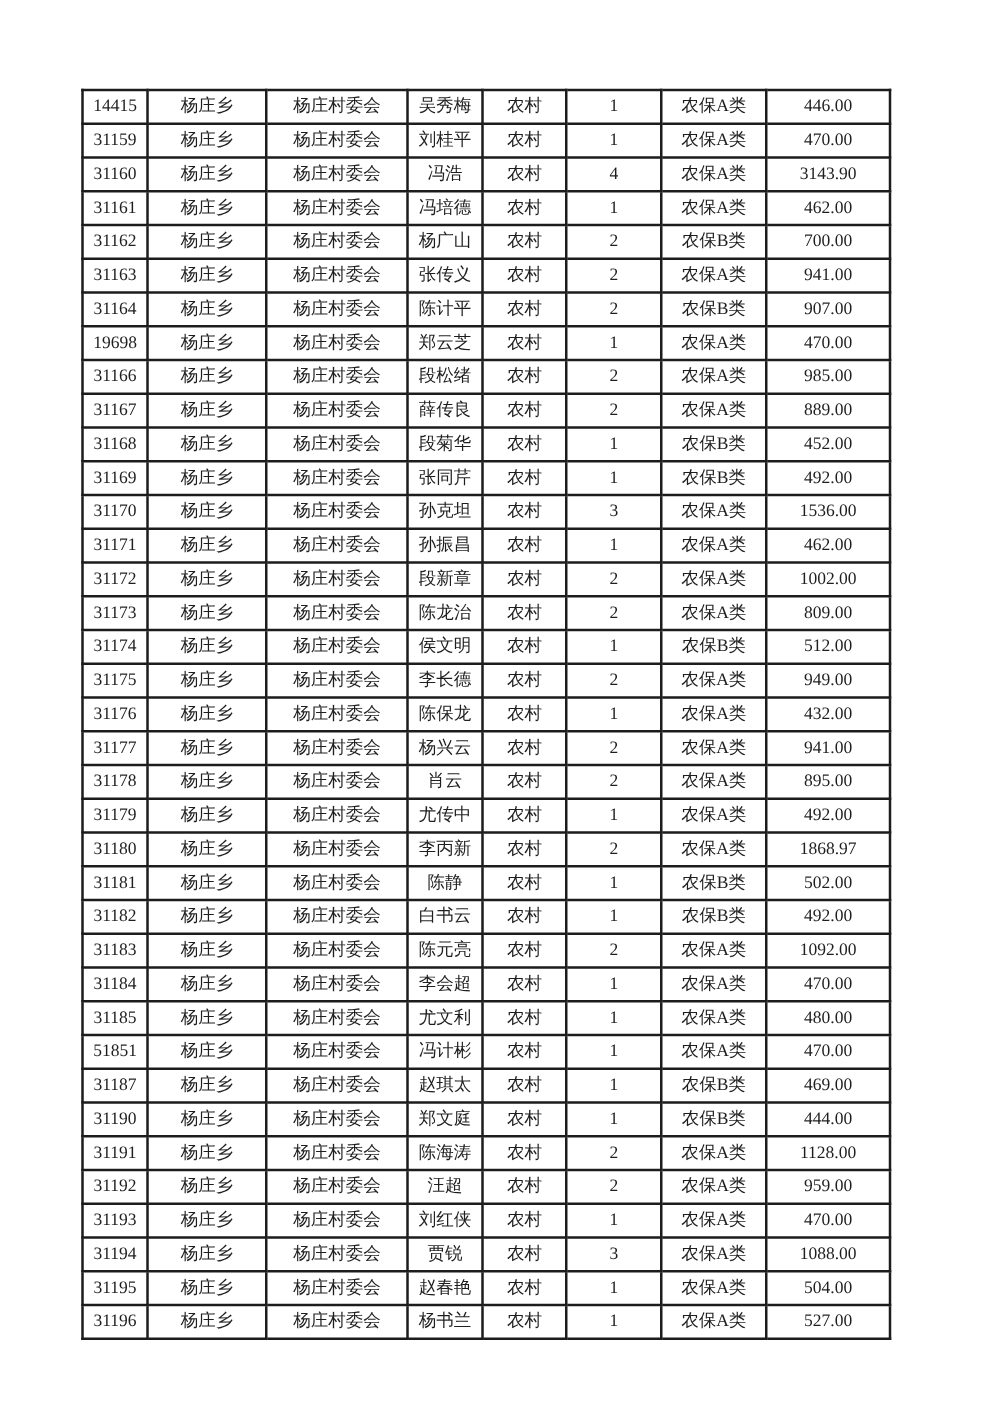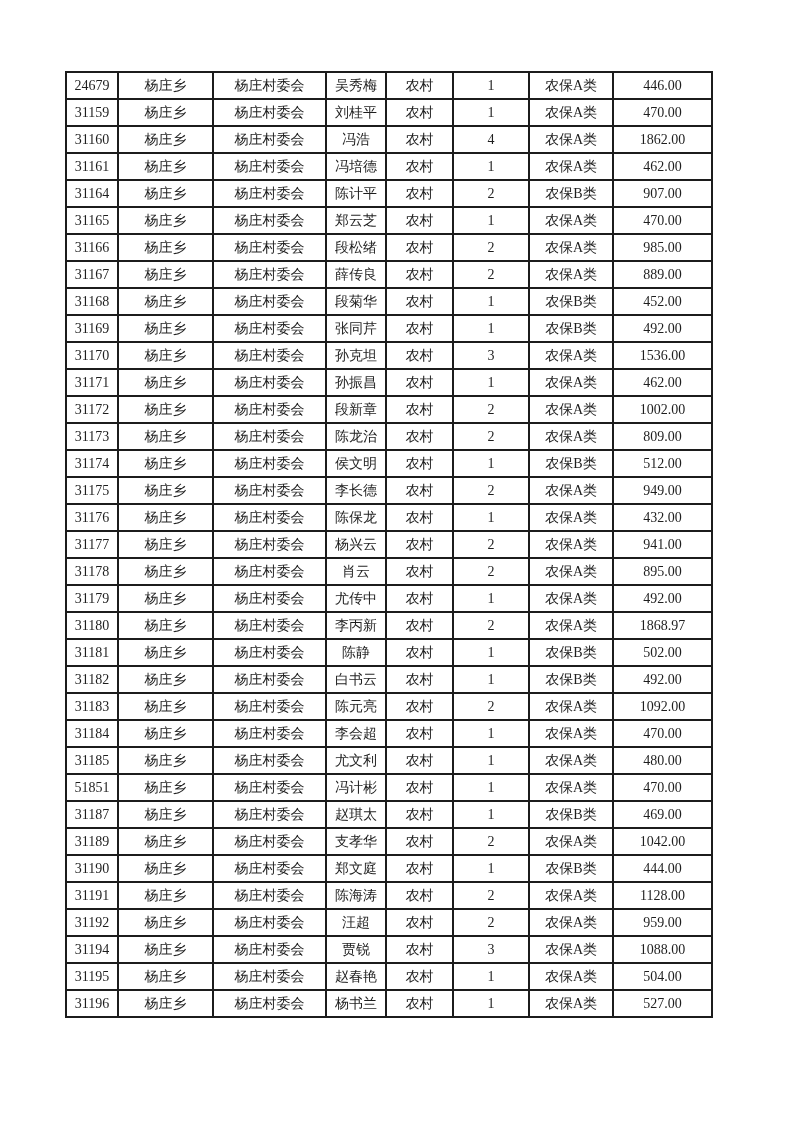--- a/index.html
+++ b/index.html
@@ -59,21 +59,21 @@
       <col class="c-town">
       <col class="c-vill">
       <col class="c-name">
       <col class="c-area">
       <col class="c-count">
       <col class="c-class">
       <col class="c-amount">
     </colgroup>
     <tbody>
         <tr>
-          <td>24679</td>
+          <td>14415</td>
           <td>杨庄乡</td>
           <td>杨庄村委会</td>
           <td>吴秀梅</td>
           <td>农村</td>
           <td>1</td>
           <td>农保A类</td>
           <td>446.00</td>
         </tr>
         <tr>
           <td>31159</td>
@@ -86,44 +86,64 @@
           <td>470.00</td>
         </tr>
         <tr>
           <td>31160</td>
           <td>杨庄乡</td>
           <td>杨庄村委会</td>
           <td>冯浩</td>
           <td>农村</td>
           <td>4</td>
           <td>农保A类</td>
-          <td>1862.00</td>
+          <td>3143.90</td>
         </tr>
         <tr>
           <td>31161</td>
           <td>杨庄乡</td>
           <td>杨庄村委会</td>
           <td>冯培德</td>
           <td>农村</td>
           <td>1</td>
           <td>农保A类</td>
           <td>462.00</td>
         </tr>
         <tr>
+          <td>31162</td>
+          <td>杨庄乡</td>
+          <td>杨庄村委会</td>
+          <td>杨广山</td>
+          <td>农村</td>
+          <td>2</td>
+          <td>农保B类</td>
+          <td>700.00</td>
+        </tr>
+        <tr>
+          <td>31163</td>
+          <td>杨庄乡</td>
+          <td>杨庄村委会</td>
+          <td>张传义</td>
+          <td>农村</td>
+          <td>2</td>
+          <td>农保A类</td>
+          <td>941.00</td>
+        </tr>
+        <tr>
           <td>31164</td>
           <td>杨庄乡</td>
           <td>杨庄村委会</td>
           <td>陈计平</td>
           <td>农村</td>
           <td>2</td>
           <td>农保B类</td>
           <td>907.00</td>
         </tr>
         <tr>
-          <td>31165</td>
+          <td>19698</td>
           <td>杨庄乡</td>
           <td>杨庄村委会</td>
           <td>郑云芝</td>
           <td>农村</td>
           <td>1</td>
           <td>农保A类</td>
           <td>470.00</td>
         </tr>
         <tr>
           <td>31166</td>
@@ -339,30 +359,20 @@
           <td>31187</td>
           <td>杨庄乡</td>
           <td>杨庄村委会</td>
           <td>赵琪太</td>
           <td>农村</td>
           <td>1</td>
           <td>农保B类</td>
           <td>469.00</td>
         </tr>
         <tr>
-          <td>31189</td>
-          <td>杨庄乡</td>
-          <td>杨庄村委会</td>
-          <td>支孝华</td>
-          <td>农村</td>
-          <td>2</td>
-          <td>农保A类</td>
-          <td>1042.00</td>
-        </tr>
-        <tr>
           <td>31190</td>
           <td>杨庄乡</td>
           <td>杨庄村委会</td>
           <td>郑文庭</td>
           <td>农村</td>
           <td>1</td>
           <td>农保B类</td>
           <td>444.00</td>
         </tr>
         <tr>
@@ -377,20 +387,30 @@
         </tr>
         <tr>
           <td>31192</td>
           <td>杨庄乡</td>
           <td>杨庄村委会</td>
           <td>汪超</td>
           <td>农村</td>
           <td>2</td>
           <td>农保A类</td>
           <td>959.00</td>
+        </tr>
+        <tr>
+          <td>31193</td>
+          <td>杨庄乡</td>
+          <td>杨庄村委会</td>
+          <td>刘红侠</td>
+          <td>农村</td>
+          <td>1</td>
+          <td>农保A类</td>
+          <td>470.00</td>
         </tr>
         <tr>
           <td>31194</td>
           <td>杨庄乡</td>
           <td>杨庄村委会</td>
           <td>贾锐</td>
           <td>农村</td>
           <td>3</td>
           <td>农保A类</td>
           <td>1088.00</td>

